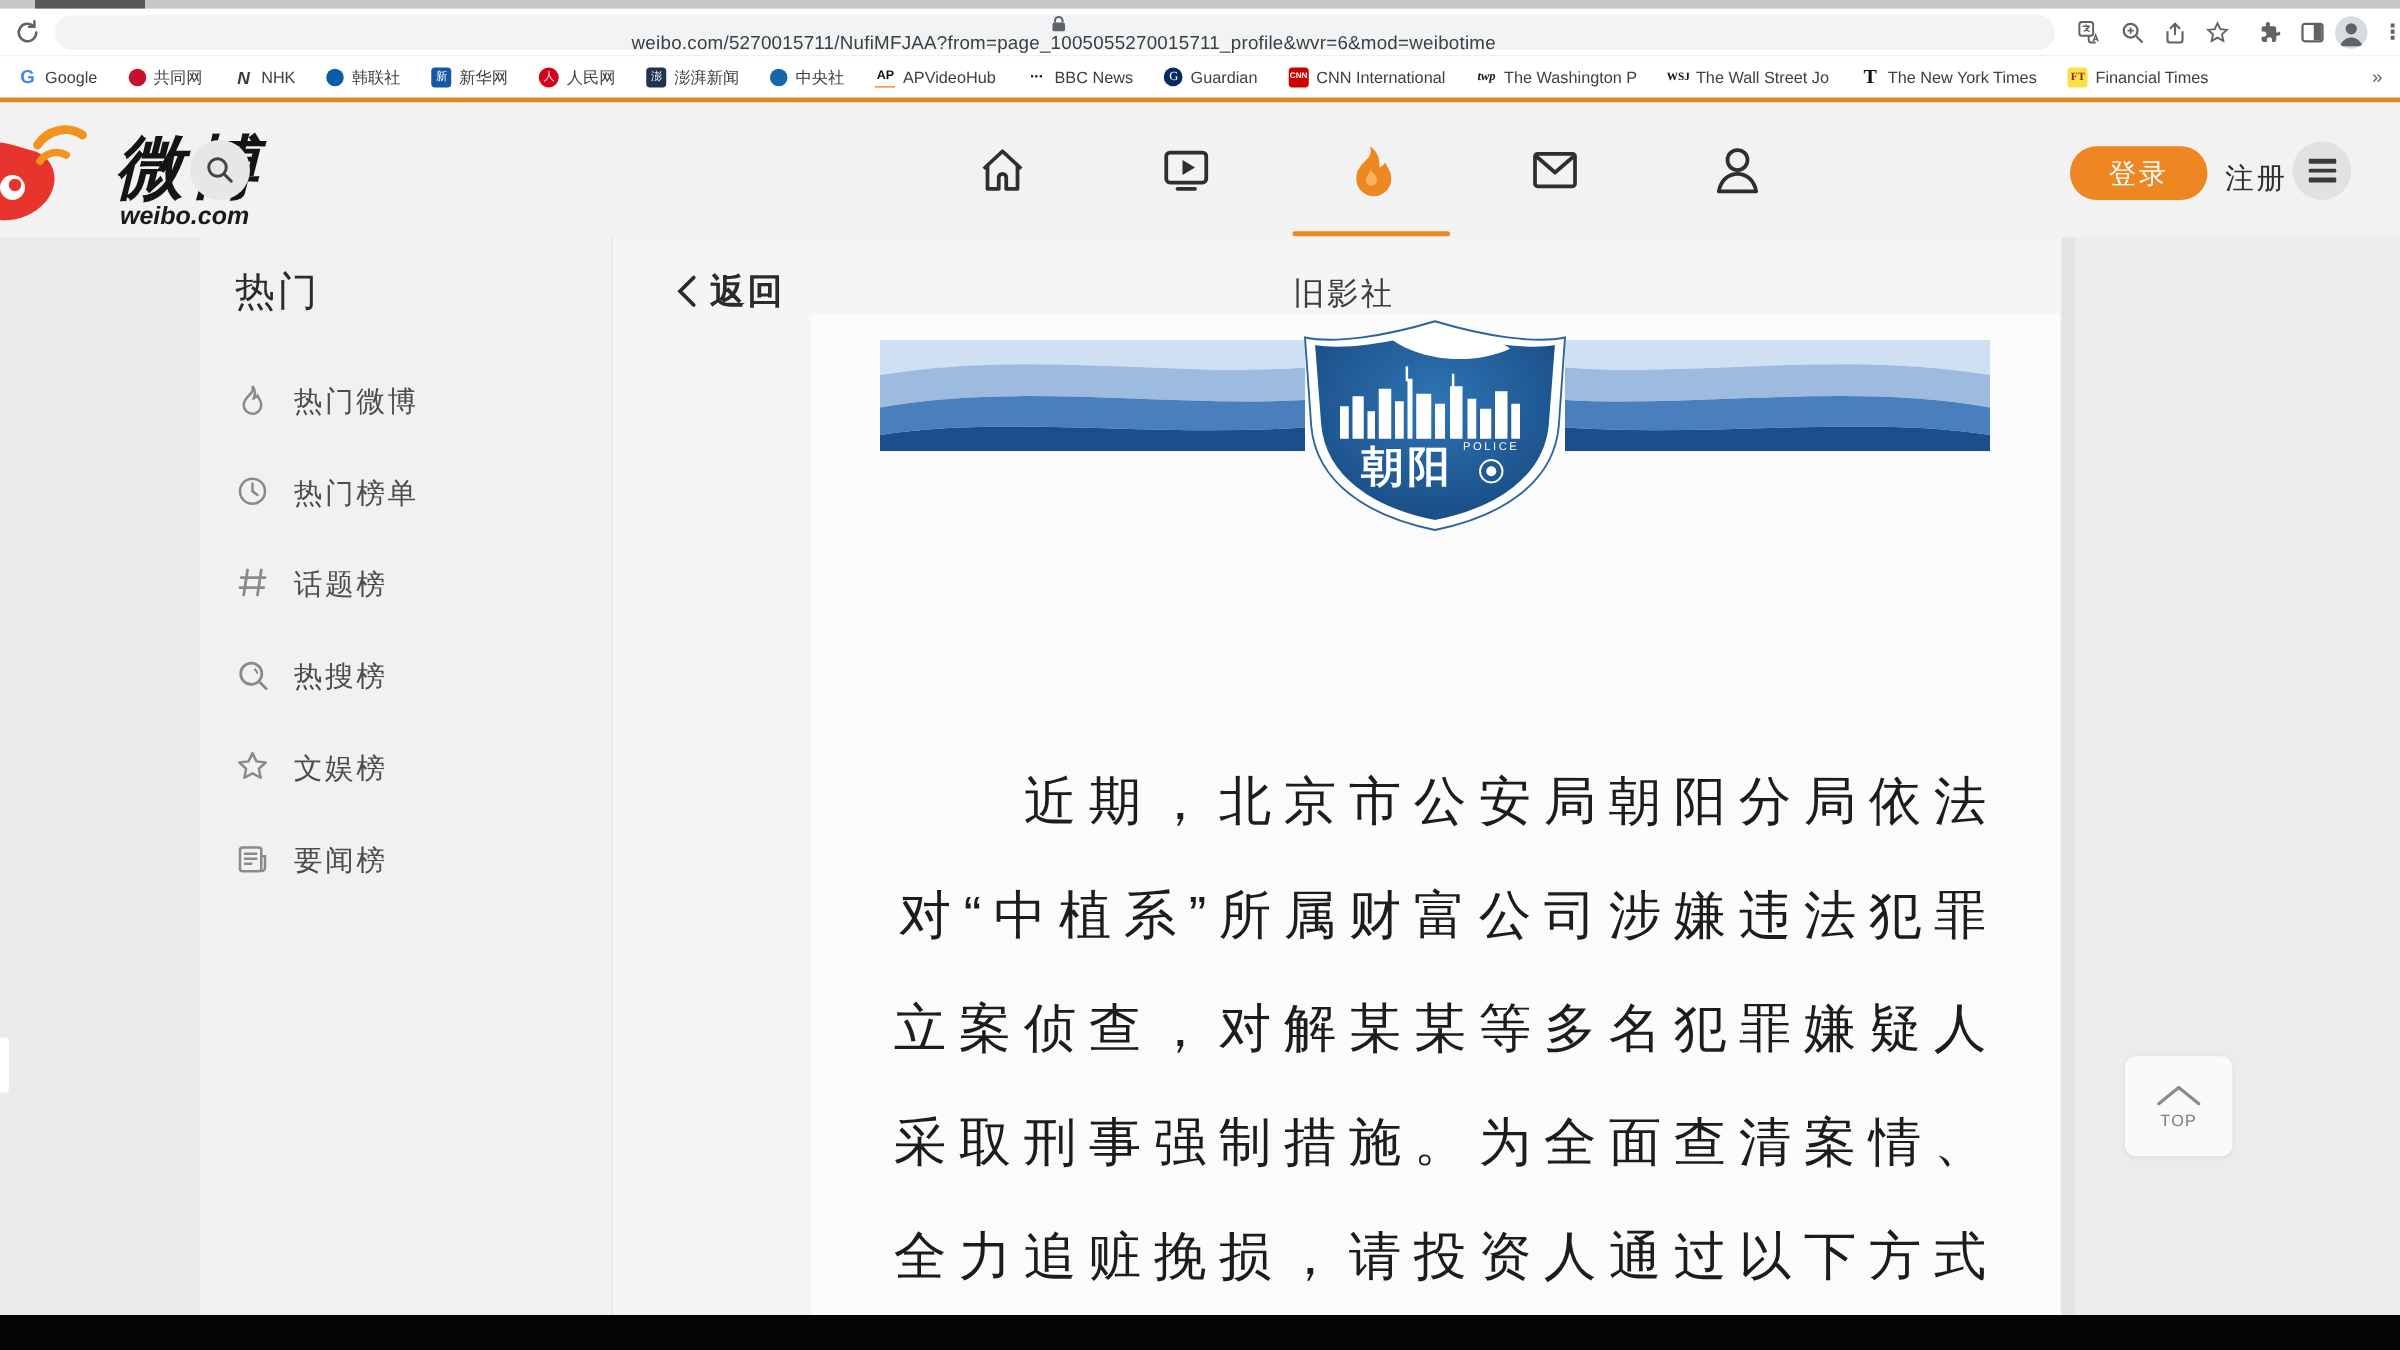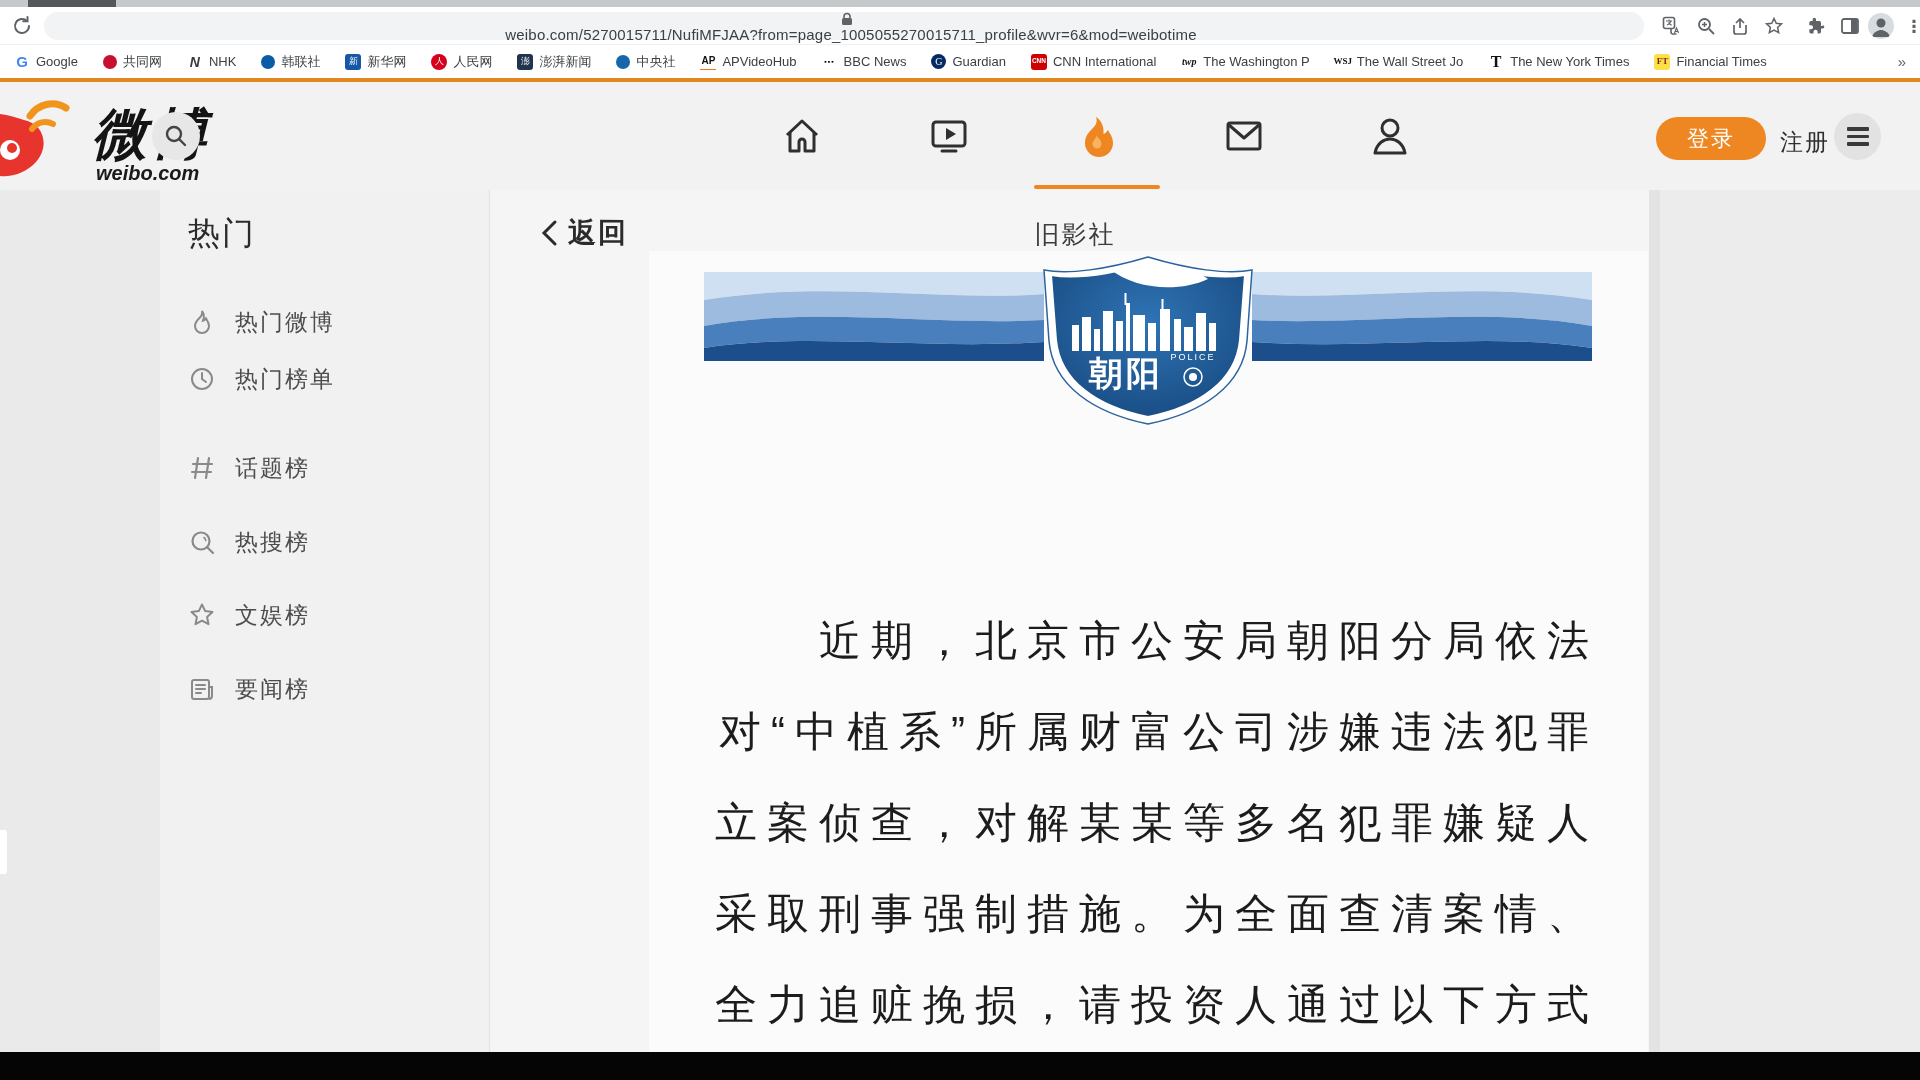--- a/index.html
+++ b/index.html
@@ -58,21 +58,21 @@
   .login-btn span { color:#fff; font-size:22px; letter-spacing:2px; }
   .register { position:absolute; left:1780px; top:45px; font-size:23px; color:#2f2f2f; letter-spacing:2px; }
   .burger { position:absolute; left:1834px; top:31px; width:47px; height:47px; border-radius:50%; background:#e2e2e2; display:flex; flex-direction:column; align-items:center; justify-content:center; gap:4px; }
   .burger i { display:block; width:22px; height:3.5px; background:#3a3a3a; border-radius:1px; }
 
   
   .page { position:absolute; left:0; top:190px; width:1920px; height:862px; background:#ececec; }
   .leftgutter { position:absolute; left:0; top:0; width:160px; height:862px; background:#eaeaea; }
   .sidebar { position:absolute; left:160px; top:0; width:330px; height:862px; background:#f1f1f1; border-right:1px solid #e2e2e2; }
   .sb-title { position:absolute; left:28px; top:22px; font-size:32px; color:#2b2b2b; letter-spacing:2px; }
-  .sb-item { position:absolute; left:28px; display:flex; align-items:center; gap:19px; height:32px; }
+  .sb-item { position:absolute; left:28px; display:flex; gap:19px; height:32px; }
   .sb-item svg { flex:0 0 auto; }
   .sb-label { font-size:23px; color:#4d4d4d; letter-spacing:2px; white-space:nowrap; }
 
   .main { position:absolute; left:490px; top:0; width:1170px; height:862px; background:#f5f5f5; }
   .back-btn { position:absolute; left:50px; top:24px; display:flex; align-items:center; gap:10px; }
   .back-btn span { font-size:28px; font-weight:700; color:#2b2b2b; letter-spacing:2px; }
   .page-title { position:absolute; left:50%; transform:translateX(-50%); top:28px; font-size:25px; color:#3d3d3d; letter-spacing:2px; }
   .scrollstrip { position:absolute; left:1159px; top:0; width:11px; height:862px; background:#e3e3e3; }
 
   .article { position:absolute; left:159px; top:61px; width:999px; height:801px; background:#fbfbfb; }
@@ -297,21 +297,21 @@
 
     <div class="sidebar">
       <div class="sb-title">热门</div>
 
       <div class="sb-item" style="top:116px">
         <svg width="28" height="28" viewBox="0 0 28 28" fill="none" stroke="#8a8a8a" stroke-width="2">
           <path d="M14 3c1 4-1 5.5-3 7.5S7 15 7 18a7 7 0 0 0 14 0c0-3.5-2-5.5-3-7.5-1 1.5-2 2-3 2.2C16.5 9 16 5.5 14 3z"></path>
         </svg>
         <span class="sb-label">热门微博</span>
       </div>
-      <div class="sb-item" style="top:173px">
+      <div class="sb-item" style="top:189px">
         <svg width="28" height="28" viewBox="0 0 28 28" fill="none" stroke="#8a8a8a" stroke-width="2">
           <circle cx="14" cy="14" r="10"></circle>
             <path d="M14 8v6l4 3" stroke-linecap="round"></path>
         </svg>
         <span class="sb-label">热门榜单</span>
       </div>
       <div class="sb-item" style="top:262px">
         <svg width="28" height="28" viewBox="0 0 28 28" fill="none" stroke="#8a8a8a" stroke-width="2.2" stroke-linecap="round">
           <path d="M10 4L7 24M21 4l-3 20M5 10h19M4 18h19"></path>
         </svg>
@@ -404,18 +404,26 @@
           <div class="pline">对“中植系”所属财富公司涉嫌违法犯罪</div>
           <div class="pline">立案侦查，对解某某等多名犯罪嫌疑人</div>
           <div class="pline">采取刑事强制措施。为全面查清案情、</div>
           <div class="pline">全力追赃挽损，请投资人通过以下方式</div>
         </div>
       </div>
 
       <div class="scrollstrip"></div>
     </div>
 
+    <div class="rightgutter">
+      <div class="top-btn">
+        <svg width="40" height="18" viewBox="0 0 40 18" fill="none" stroke="#8a8a8a" stroke-width="2.5" stroke-linecap="round" stroke-linejoin="round">
+          <path d="M4 16L20 3l16 13"></path>
+        </svg>
+        <span>TOP</span>
+      </div>
+    </div>
 
     <div class="edge-tab"></div>
   </div>
 
   <div class="bottombar"></div>
 </div>
 
 </body></html>

